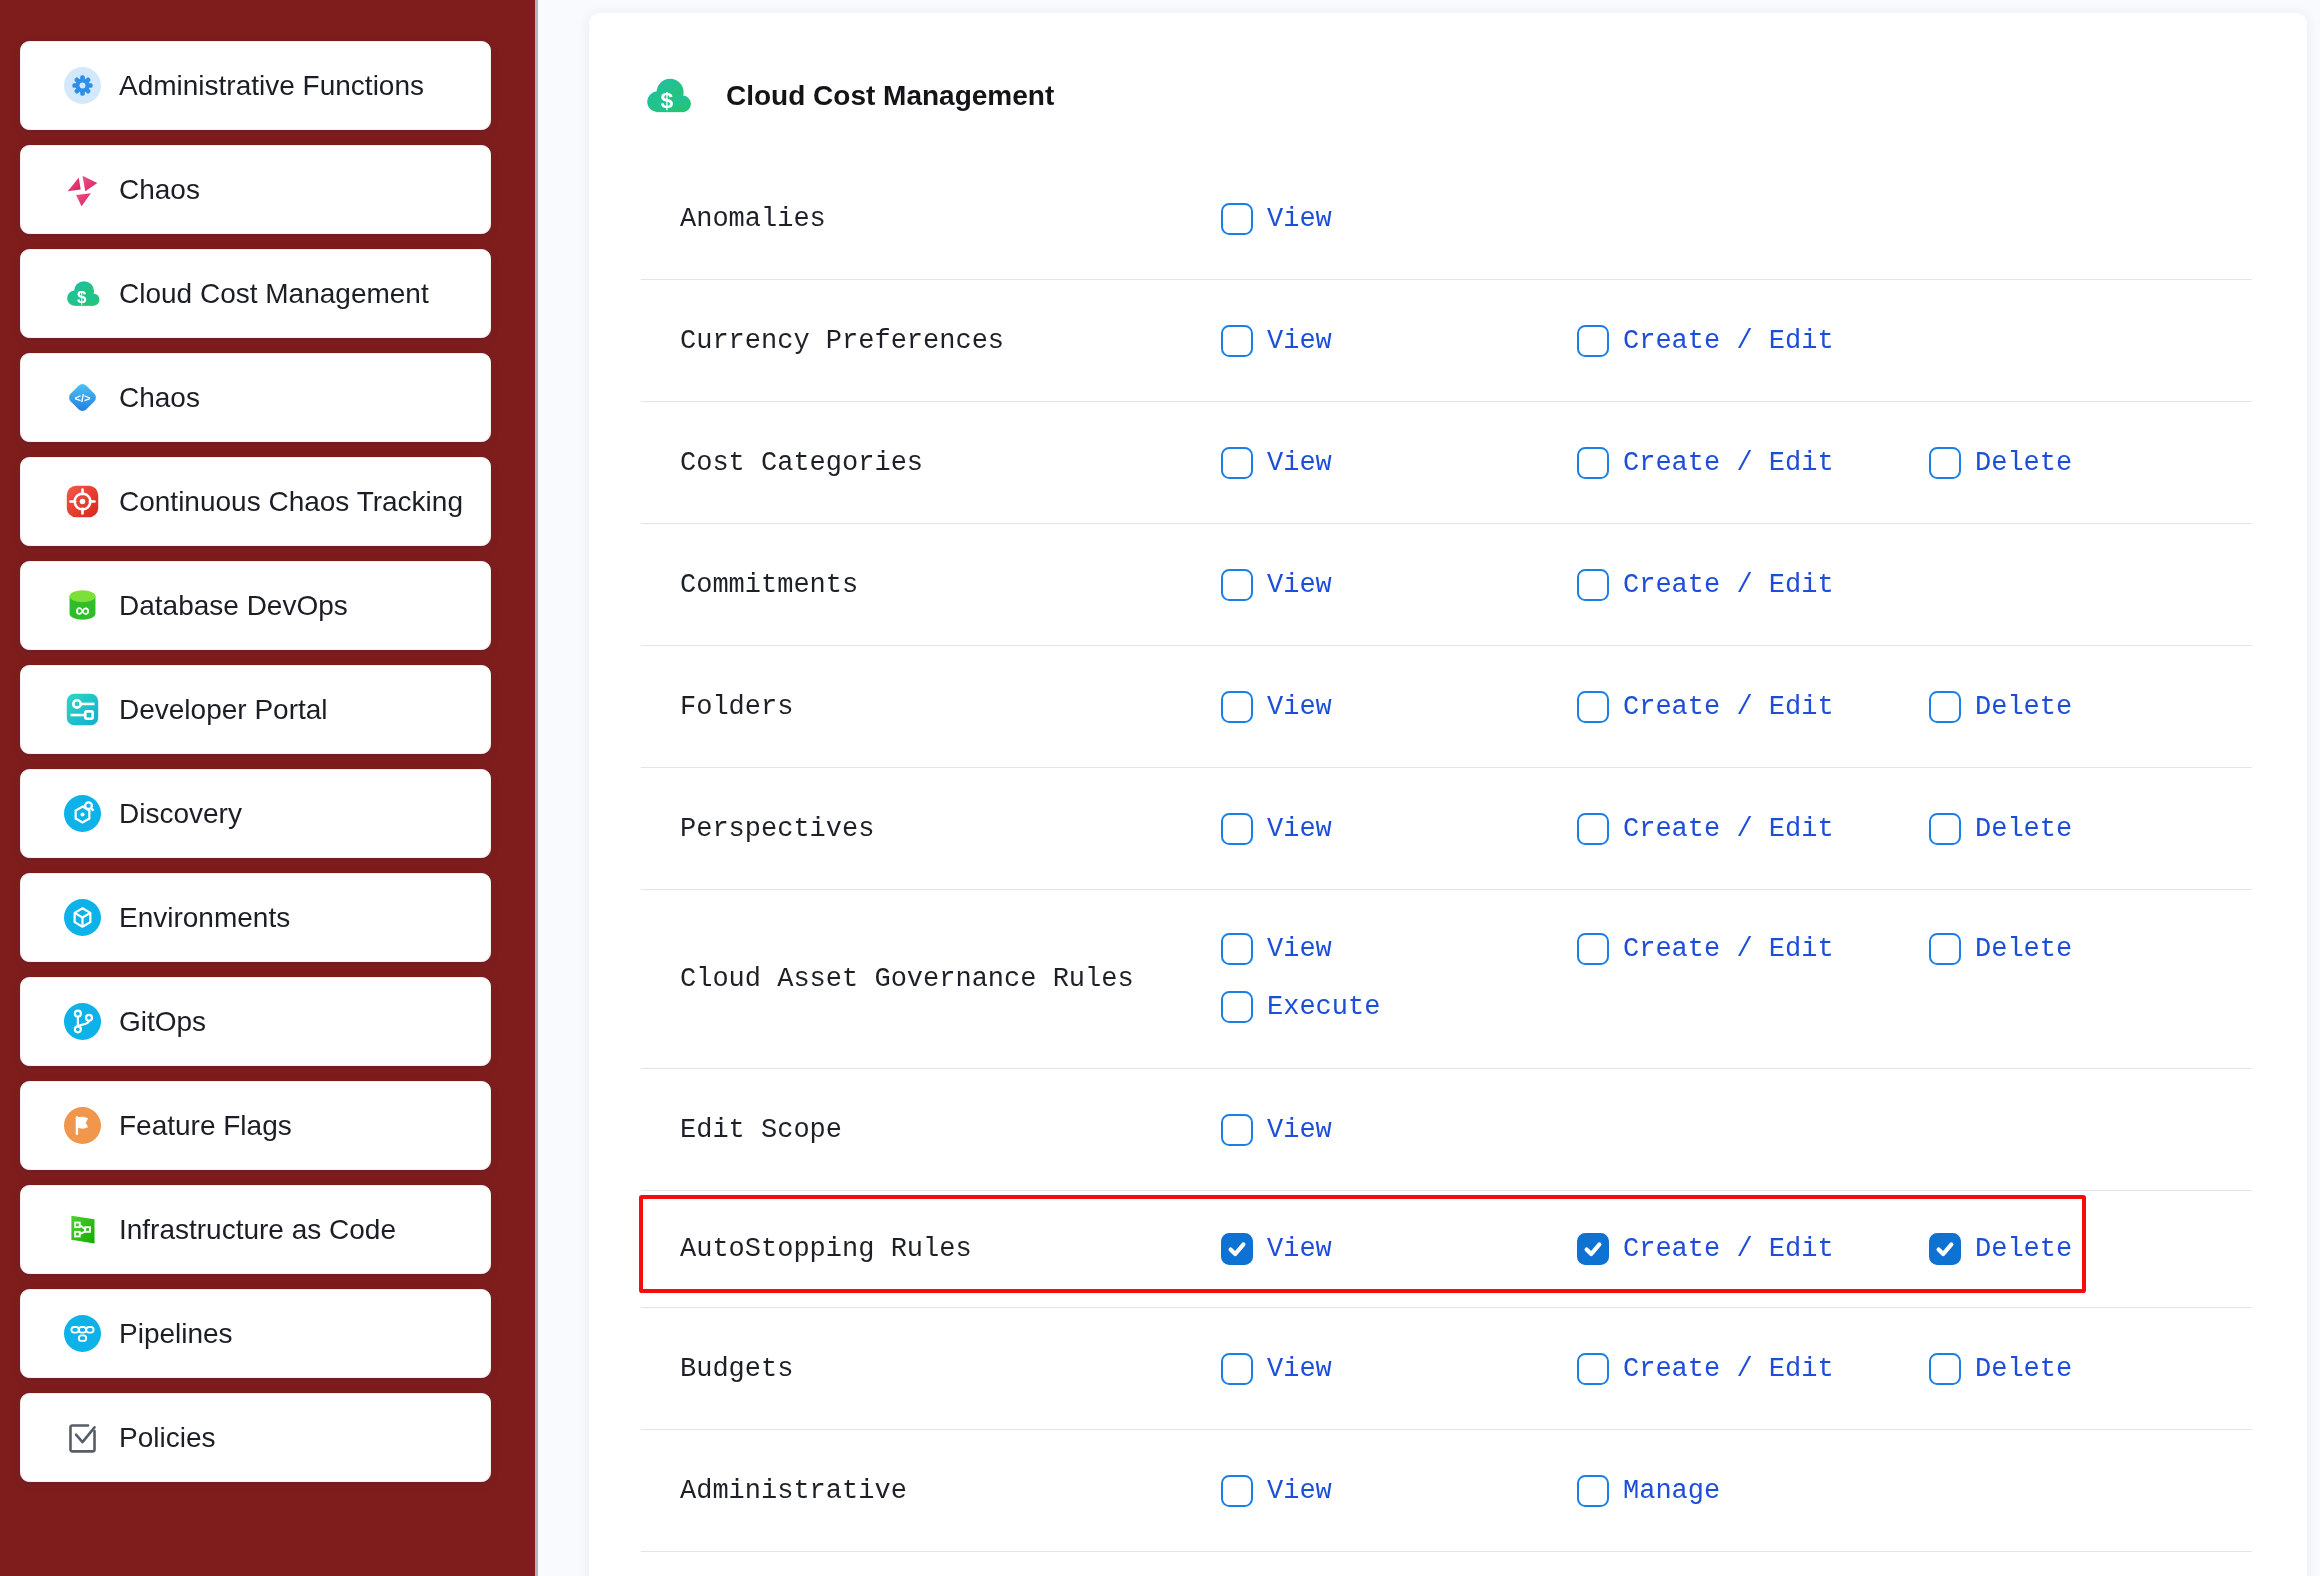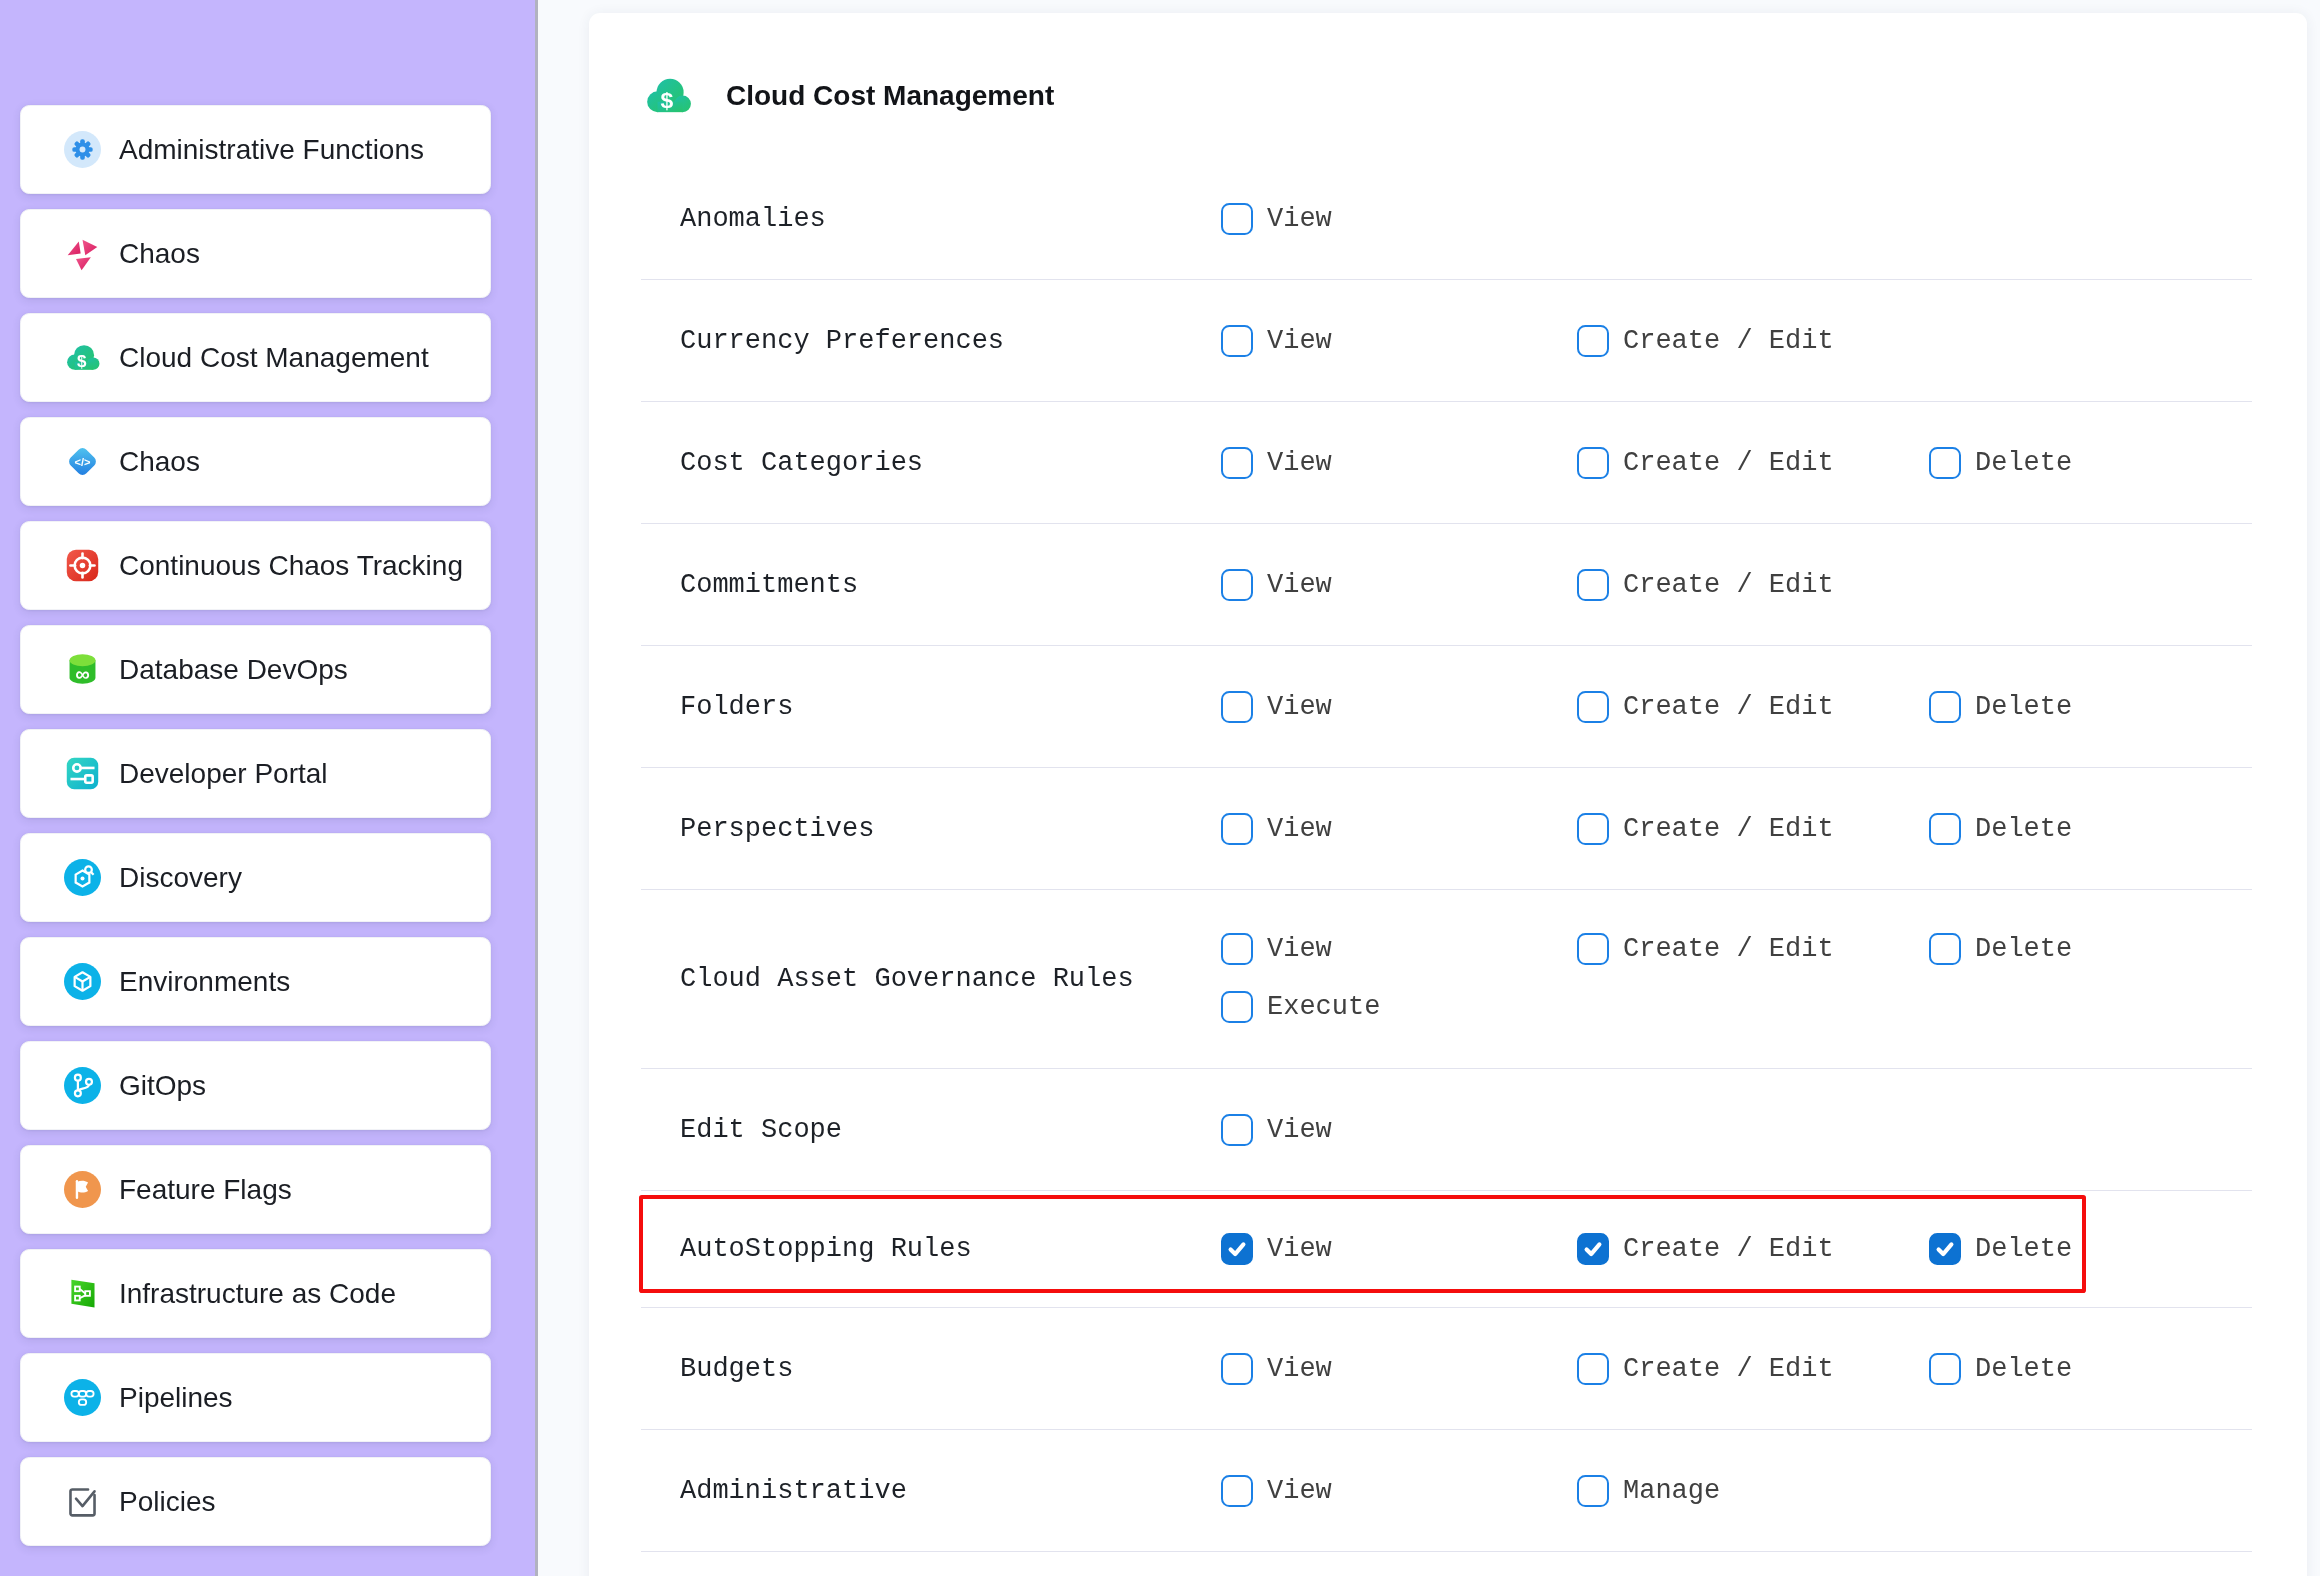--- a/index.html
+++ b/index.html
@@ -4,21 +4,21 @@
 <style>
   html,body { margin:0; padding:0; }
   body {
     width:2321px; height:1577px; position:relative; overflow:hidden;
     background:#ffffff; font-family:"Liberation Sans", sans-serif; color:#1d2127;
   }
 
   
   .sidebar {
     position:absolute; left:0; top:0; width:535px; height:1577px;
-    background:#c4b5fd; box-sizing:border-box; padding-top:105px;
+    background:#7f1d1d; box-sizing:border-box; padding-top:41px;
     display:flex; flex-direction:column; gap:15px;
   }
   .side-card {
     margin-left:20.4px; width:471px; height:89px; flex:0 0 89px;
     background:#ffffff; border-radius:9.3px; border:0.9px solid #f1f2f6;
     box-shadow:0 2.8px 8.3px rgba(40,50,80,.10), 0 0.9px 1.9px rgba(40,50,80,.06);
     display:flex; align-items:center; padding-left:43px; box-sizing:border-box;
     cursor:pointer;
   }
   .side-icon { width:37px; height:37px; flex:0 0 37px; margin-right:17.6px; display:flex; }
@@ -55,21 +55,21 @@
   .multiline .opt-cell.stack { flex-direction:column; gap:26px; }
   .option { display:flex; align-items:center; }
   .checkbox {
     width:32px; height:32px; box-sizing:border-box;
     border:2.8px solid #1b80e6; border-radius:8.3px; background:#fff;
     display:flex; align-items:center; justify-content:center; cursor:pointer; flex:0 0 32px;
   }
   .checkbox svg { width:22px; height:22px; display:none; }
   .checkbox.checked { background:#0d72d2; border-color:#0d72d2; }
   .checkbox.checked svg { display:block; }
-  .opt-label { margin-left:14px; font-size:27px; color:#404040; white-space:nowrap; }
+  .opt-label { margin-left:14px; font-size:27px; color:#1d4ed8; white-space:nowrap; }
 
   .hl-box {
     position:absolute; left:-1.9px; top:3.7px; width:1447px; height:98px;
     border:4.6px solid #f50d0d; border-radius:2.8px; box-sizing:border-box;
     pointer-events:none; z-index:2;
   }
 </style>
 </head>
 <body>
 

